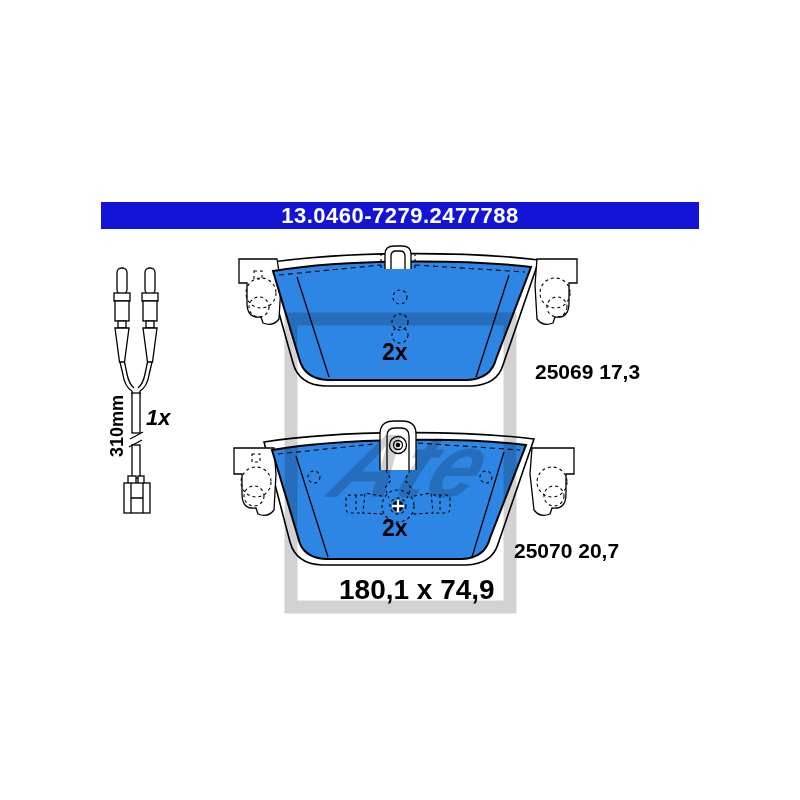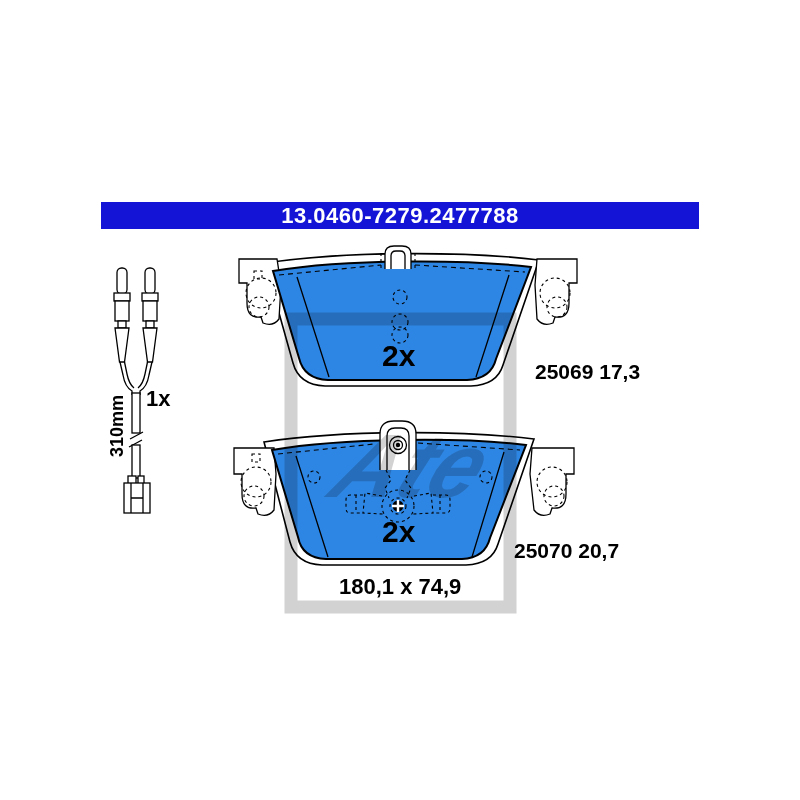--- a/index.html
+++ b/index.html
@@ -14,23 +14,23 @@
   .header-bar{
     position:absolute;left:101px;top:202px;width:598px;height:27px;
     background:var(--header-bg);display:flex;align-items:center;justify-content:center;
   }
   .header-bar span{
     color:var(--header-text);font-size:22px;font-weight:700;letter-spacing:.5px;line-height:1;
   }
   .label{
     position:absolute;color:var(--label-text);font-weight:700;line-height:1;white-space:nowrap;
   }
-  .qty{font-size:30px;}
+  .qty{font-size:23px;}
   .partnum{font-size:21px;}
-  .dims{font-size:22px;}
+  .dims{font-size:28px;}
   .sensor-qty{font-size:22px;}
   .sensor-len{
     font-size:18px;transform:translate(-50%,-50%) rotate(-90deg);
   }
   svg{position:absolute;overflow:visible;}
   .stroke{stroke:var(--outline);fill:none;stroke-width:1.3;}
   .whitefill{fill:#ffffff;stroke:var(--outline);stroke-width:1.3;}
   .dashed{stroke:var(--outline);fill:none;stroke-width:1.1;stroke-dasharray:5 4;}
   .dashc{stroke:var(--outline);fill:none;stroke-width:1.1;stroke-dasharray:3 3;}
   .pad-sil{fill:#ffffff;stroke:var(--outline);stroke-width:1.6;}
@@ -143,21 +143,21 @@
     <path class="dashc" d="M141,77 H128 Q124,77 124,82 V90 Q124,95 128,95 H141 M134,77 V95"></path>
     <path class="dashc" d="M211,77 H224 Q228,77 228,82 V90 Q228,95 224,95 H211 M218,77 V95"></path>
   </svg>
 
   <svg class="watermark" width="800" height="800" viewBox="0 0 800 800">
     <rect class="wm-stroke" x="291" y="319" width="219" height="288" stroke-width="13"></rect>
     <text class="wm-text" transform="translate(398,497) skewX(-24)" text-anchor="middle" font-size="90">Ate</text>
   </svg>
 
   <div class="label sensor-len" style="left:117px;top:426px;">310mm</div>
-  <div class="label sensor-qty" style="left:146px;top:388px;">1x</div>
+  <div class="label sensor-qty" style="left:146px;top:407px;font-style:italic;">1x</div>
 
   <div class="label qty" style="left:382px;top:341px;">2x</div>
   <div class="label partnum" style="left:535px;top:361px;">25069 17,3</div>
 
   <div class="label qty" style="left:382px;top:517px;">2x</div>
   <div class="label partnum" style="left:514px;top:540px;">25070 20,7</div>
 
   <div class="label dims" style="left:339px;top:576px;">180,1 x 74,9</div>
 </div>
 

